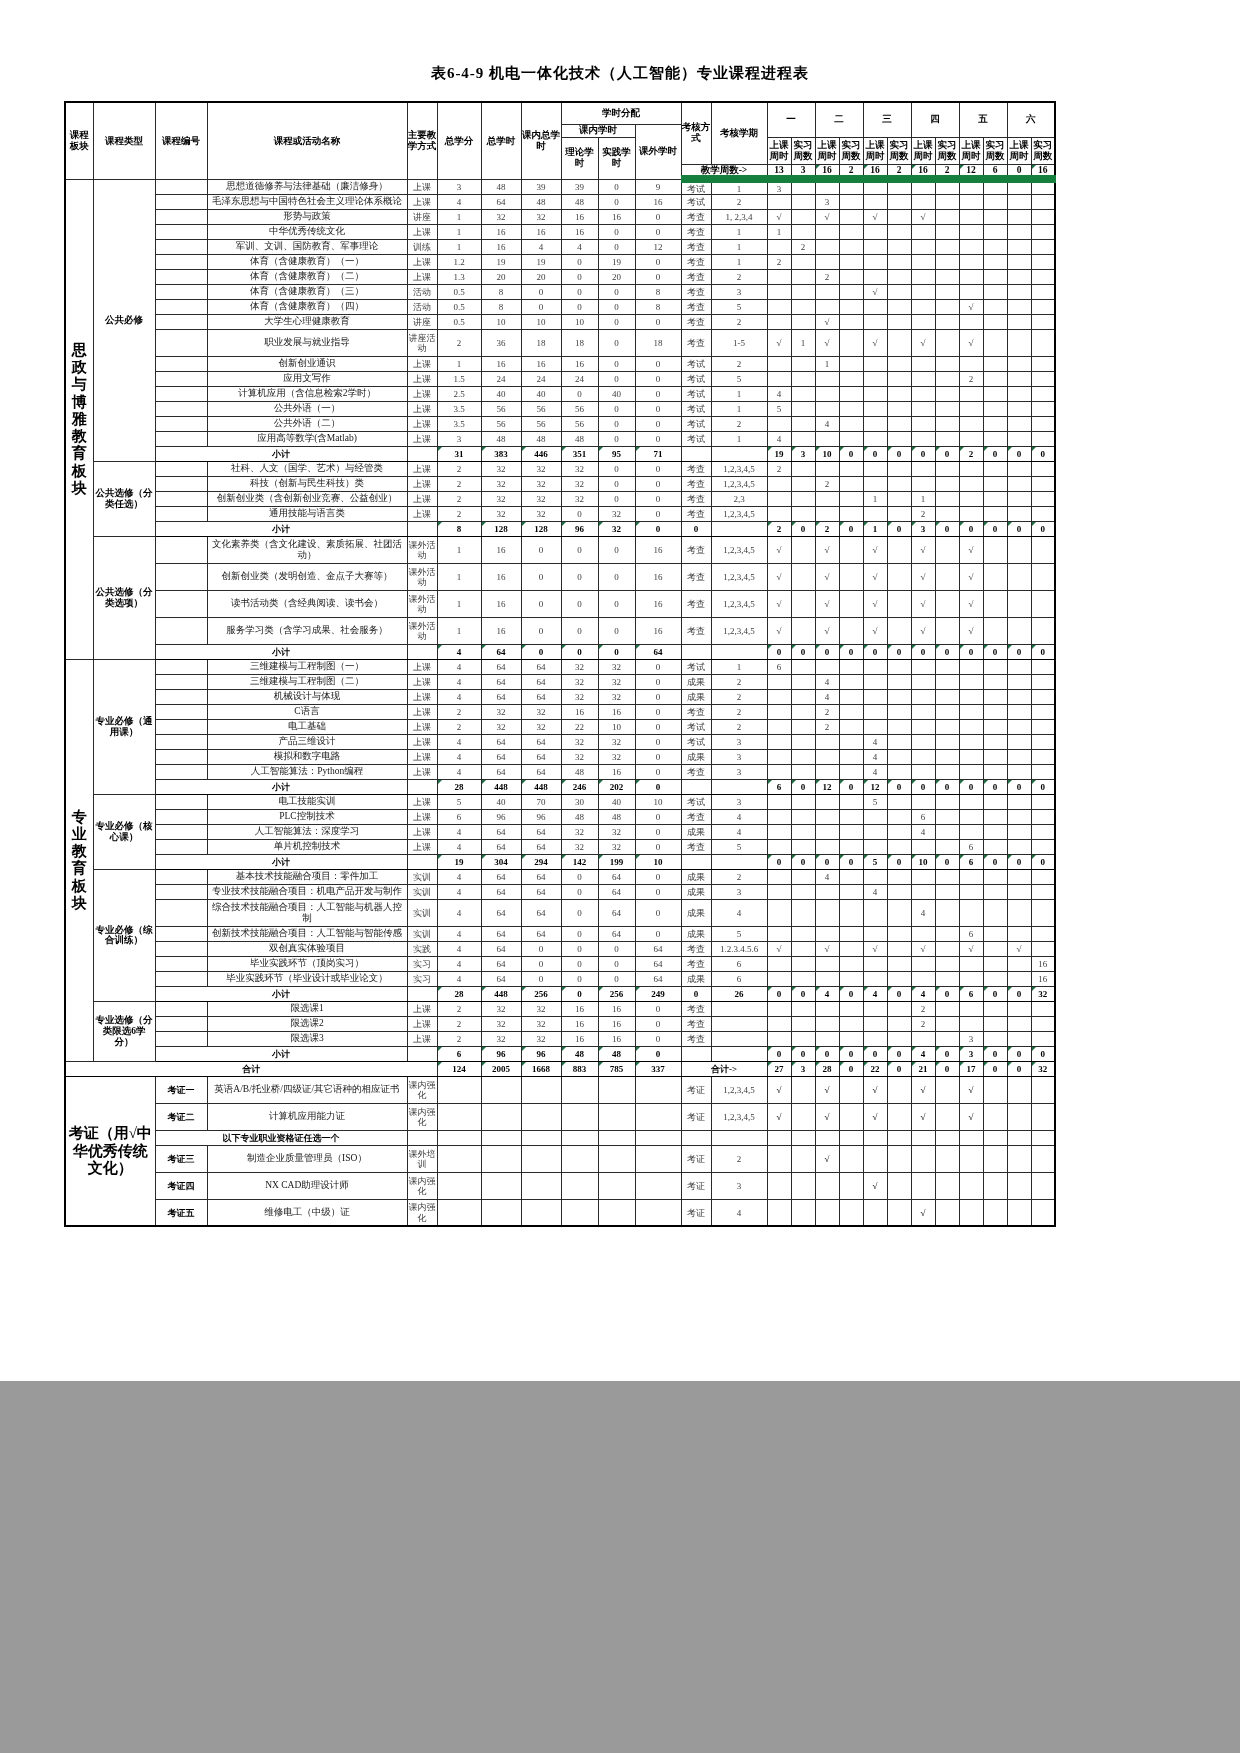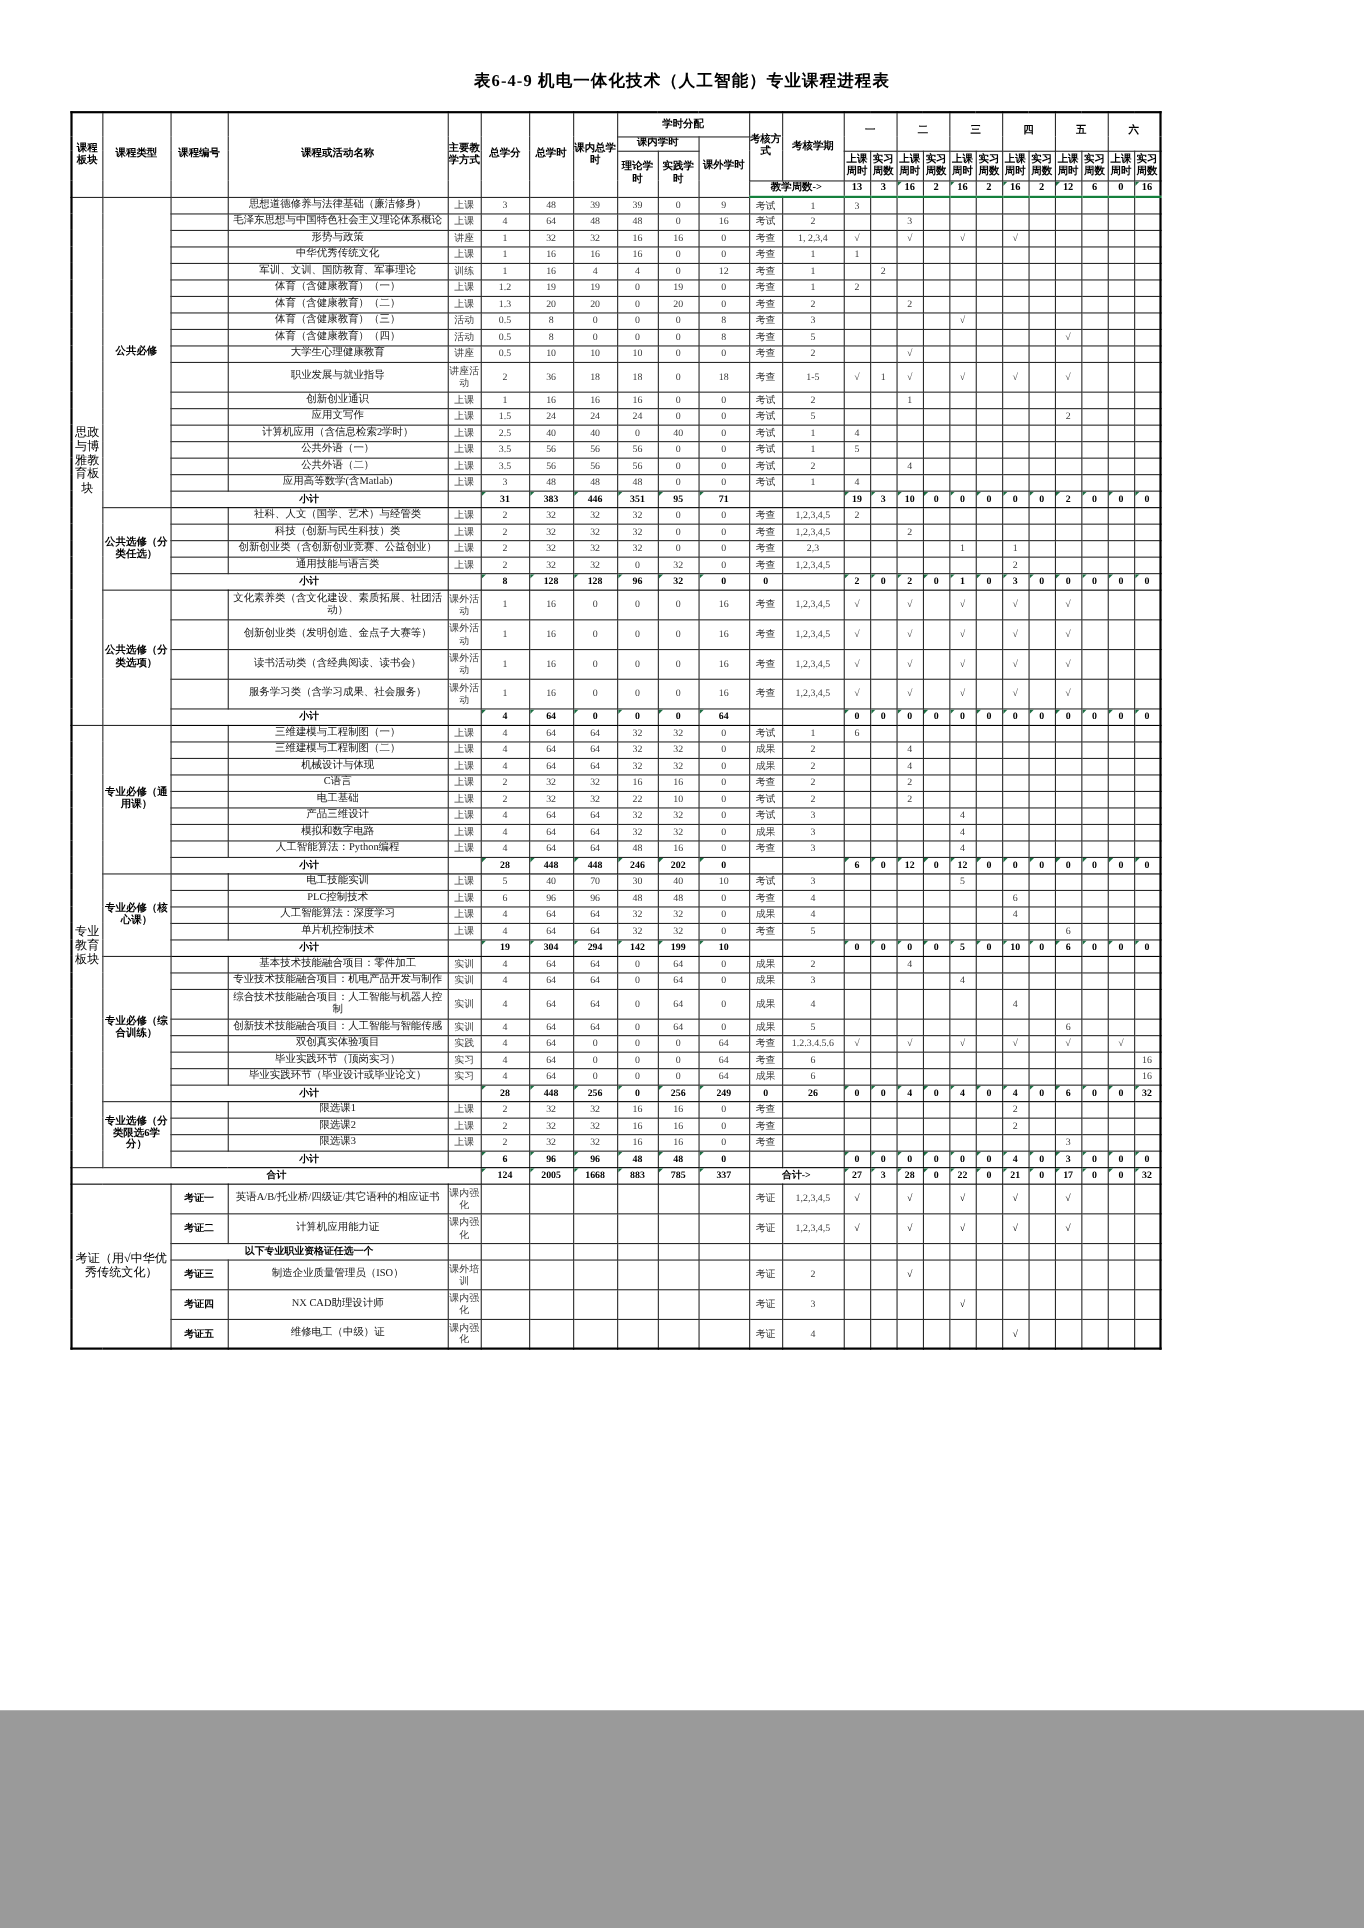--- a/index.html
+++ b/index.html
@@ -1,37 +1,37 @@
 <!DOCTYPE html>
 <html><head>
 <meta charset="utf-8">
 <style>
   html,body{margin:0;padding:0;background:#9a9a9a;}
-  .page{width:1240px;height:1555px;background:#ffffff;position:relative;margin:0 auto;
+  .page{width:1240px;height:1381px;background:#ffffff;position:relative;margin:0 auto;
         font-family:"Liberation Serif", serif;color:#000;overflow:hidden;}
   .title{position:absolute;top:64px;left:0;width:100%;text-align:center;
          font-size:15px;font-weight:bold;letter-spacing:1px;}
   .twrap{position:absolute;top:101px;left:64px;}
   table{border-collapse:collapse;table-layout:fixed;border:2px solid #000;}
   th,td{border:1px solid #2a2a2a;font-size:9px;line-height:1.15;padding:0 1px;
         text-align:center;vertical-align:middle;overflow:hidden;position:relative;
         word-break:break-all;}
   thead th{font-size:9.5px;font-weight:bold;padding:0;}
   thead tr.th1{height:22px}
   thead tr.th2{height:13px}
   thead tr.th3{height:27px}
   thead tr.th4{height:15px}
-  thead tr.th4 th{border-bottom:2px solid #15803d;}
+  thead tr.th4 th{border-bottom:8px solid #15803d;}
   tbody tr.h1{height:15px}
   tbody tr.h2{height:27px}
   td.nm{text-align:center;padding:0 3px;font-size:9.5px;color:#161616;word-break:break-all;}
   td.val{color:#3c3c3c;}
   .b{font-weight:bold !important;color:#000 !important;}
   th.cat{font-weight:bold;font-size:9.5px;word-break:break-all;padding:0 2px;}
-  th.blk{font-weight:normal;font-size:11px;word-break:break-all;padding:0 2px;}
+  th.blk{font-weight:bold;font-size:15px;word-break:break-all;padding:0 2px;}
   td.gc:before, th.gc:before{content:"";position:absolute;top:0;left:0;width:0;height:0;
         border-top:4px solid #1d7044;border-right:4px solid transparent;}
   tr.rs td{border-top:1.5px solid #000;border-bottom:1.5px solid #000;}
   .pageno{position:absolute;top:1408px;left:64px;width:1000px;text-align:center;
           font-size:14px;color:#111;}
 </style>
 </head>
 <body>
 
 <div class="page">

